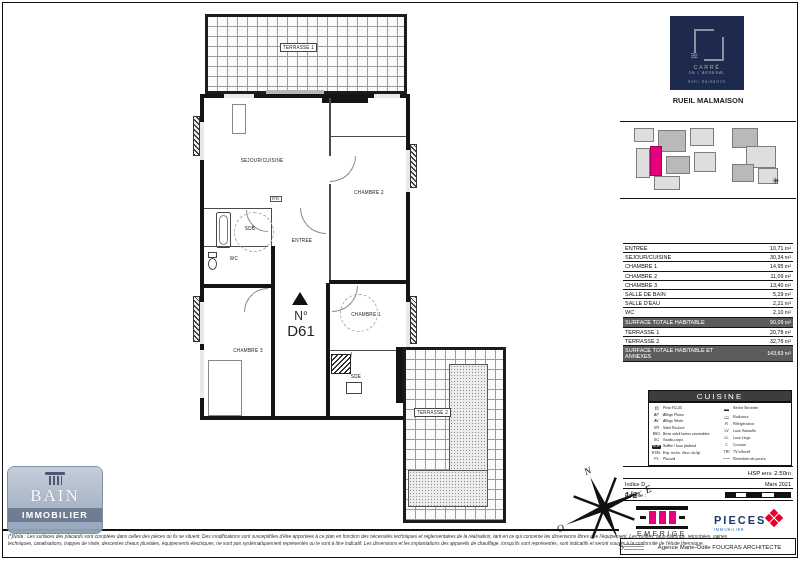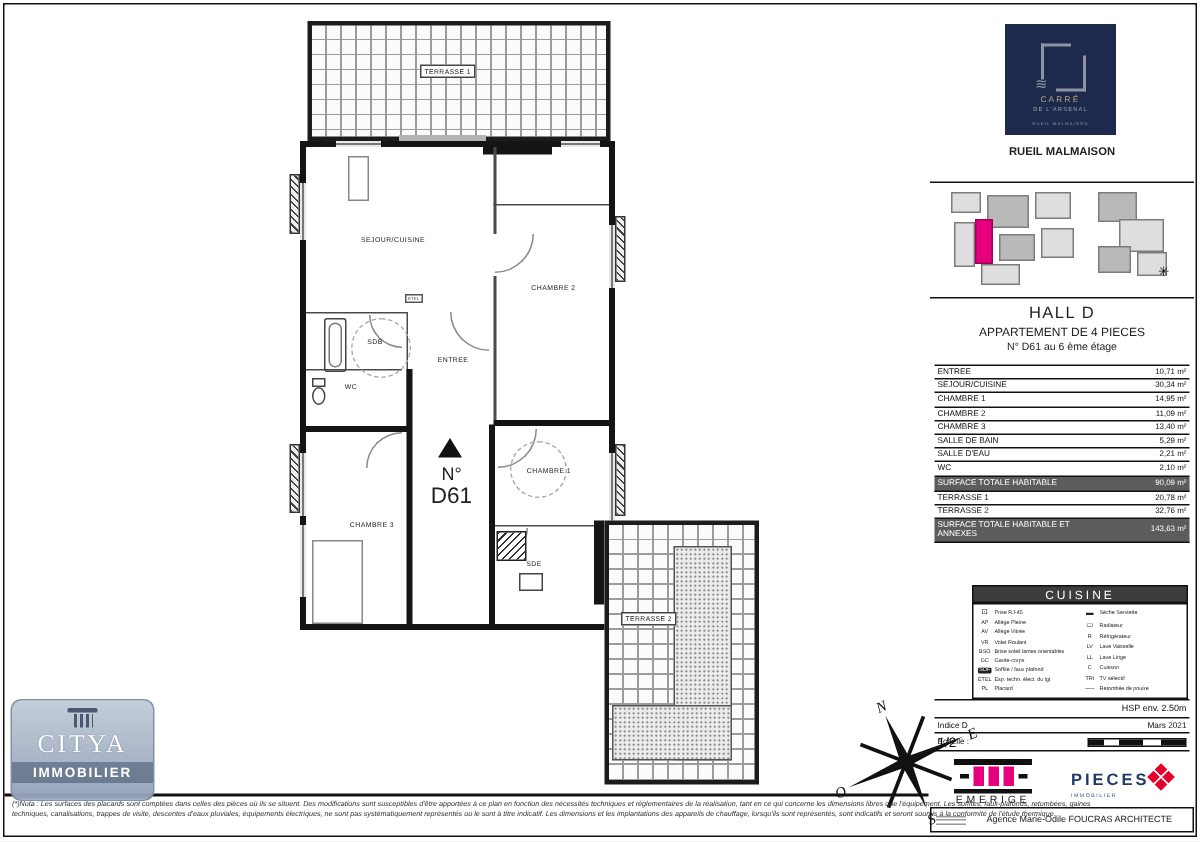--- a/index.html
+++ b/index.html
@@ -269,25 +269,20 @@
       <div class="bld" style="left:34px;top:52px;width:26px;height:14px;"></div>
       <div class="bld dk" style="left:112px;top:4px;width:26px;height:20px;"></div>
       <div class="bld" style="left:126px;top:22px;width:30px;height:22px;"></div>
       <div class="bld dk" style="left:112px;top:40px;width:22px;height:18px;"></div>
       <div class="bld" style="left:138px;top:44px;width:20px;height:16px;"></div>
       <div class="sp-star" style="left:152px;top:52px;">✳</div>
     </div>
 
     <div class="hr" style="top:198px;"></div>
 
-    <div class="halltitle">
-      <div class="h1">HALL D</div>
-      <div class="h2">APPARTEMENT DE 4 PIECES</div>
-      <div class="h3">N° D61 au 6 ème étage</div>
-    </div>
 
     <div class="stable">
       <div class="srow">
           <span class="lab">ENTREE</span>
           <span class="v">10,71 m²</span>
         </div>
       <div class="srow">
           <span class="lab">SEJOUR/CUISINE</span>
           <span class="v">30,34 m²</span>
         </div>
@@ -461,16 +456,16 @@
         </span>
       <span class="archname">Agence Marie-Odile FOUCRAS ARCHITECTE</span>
     </div>
   </div>
 
   <div class="disclaimer">(*)Nota : Les surfaces des placards sont comptées dans celles des pièces où ils se situent. Des modifications sont susceptibles d'être apportées à ce plan en fonction des nécessités techniques et réglementaires de la réalisation, tant en ce qui concerne les dimensions libres que l'équipement. Les soffites, faux-plafonds, retombées, gaines techniques, canalisations, trappes de visite, descentes d'eaux pluviales, équipements électriques, ne sont pas systématiquement représentés ou le sont à titre indicatif. Les dimensions et les implantations des appareils de chauffage, lorsqu'ils sont représentés, sont indicatifs et seront soumis à la conformité de l'étude thermique.</div>
 
   <div class="citya">
     <div class="col-cap"></div>
     <div class="col-body"></div>
-    <div class="citya-word">CITYA</div>
+    <div class="citya-word">BAIN</div>
     <div class="citya-band">IMMOBILIER</div>
   </div>
 </div>
 
 </body></html>

